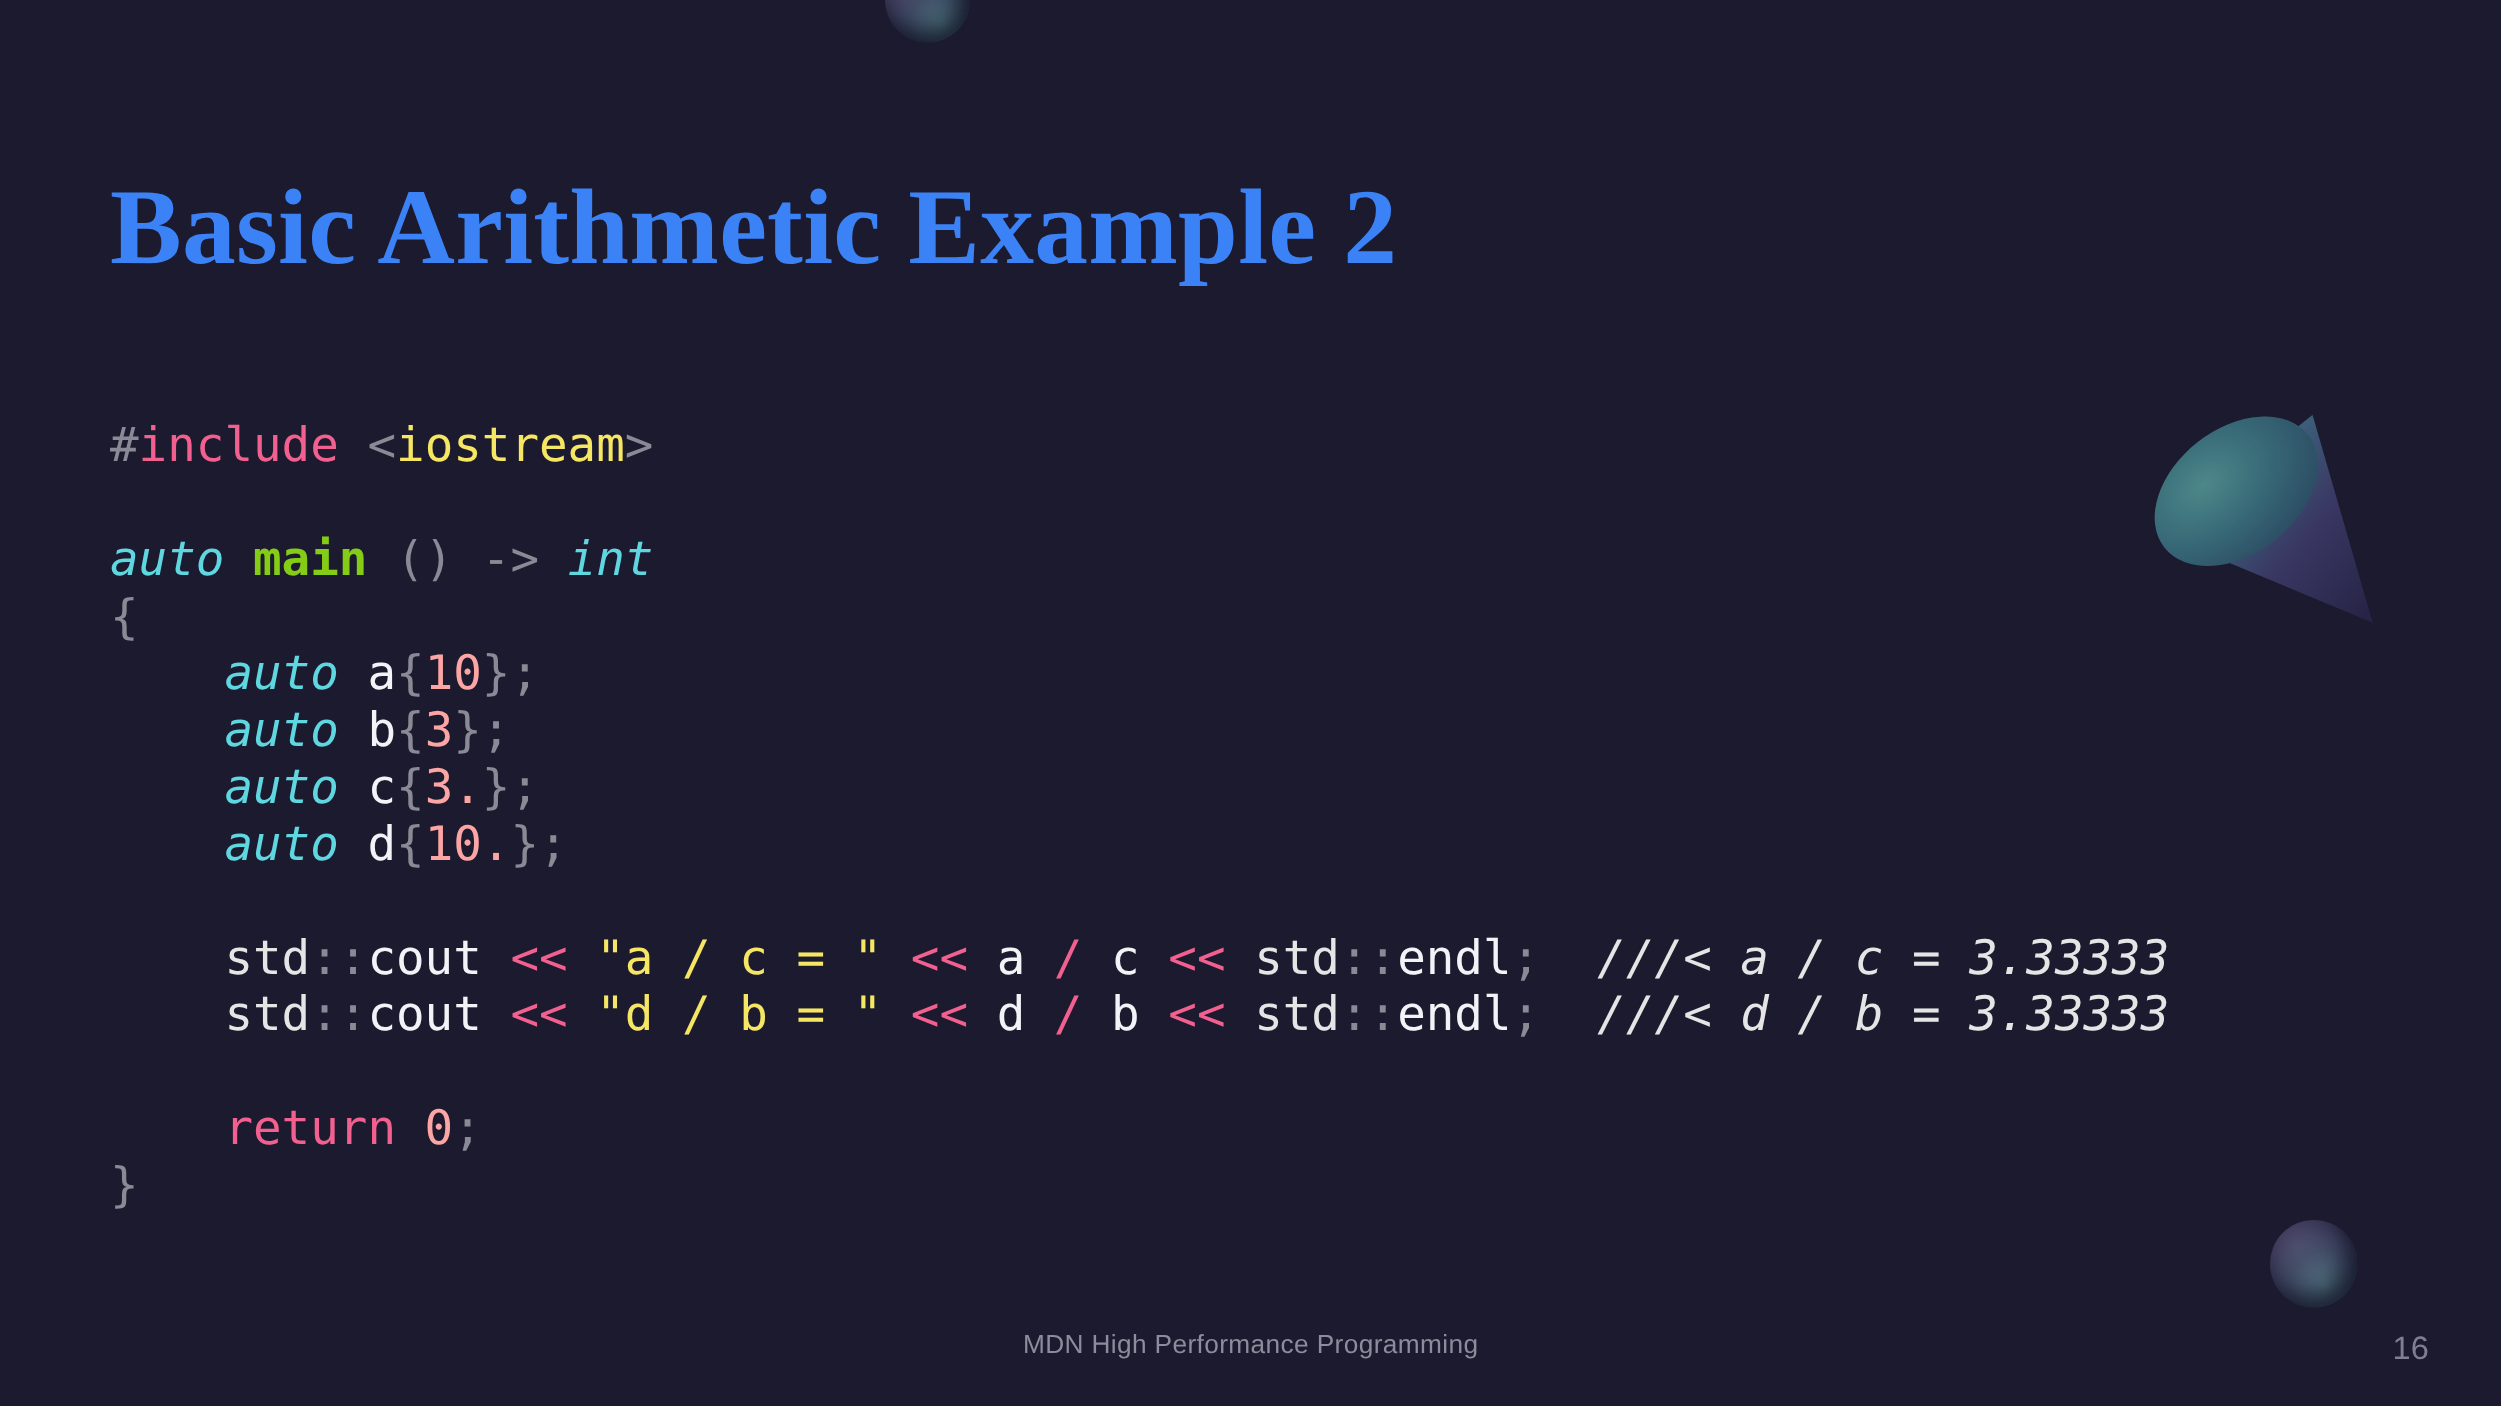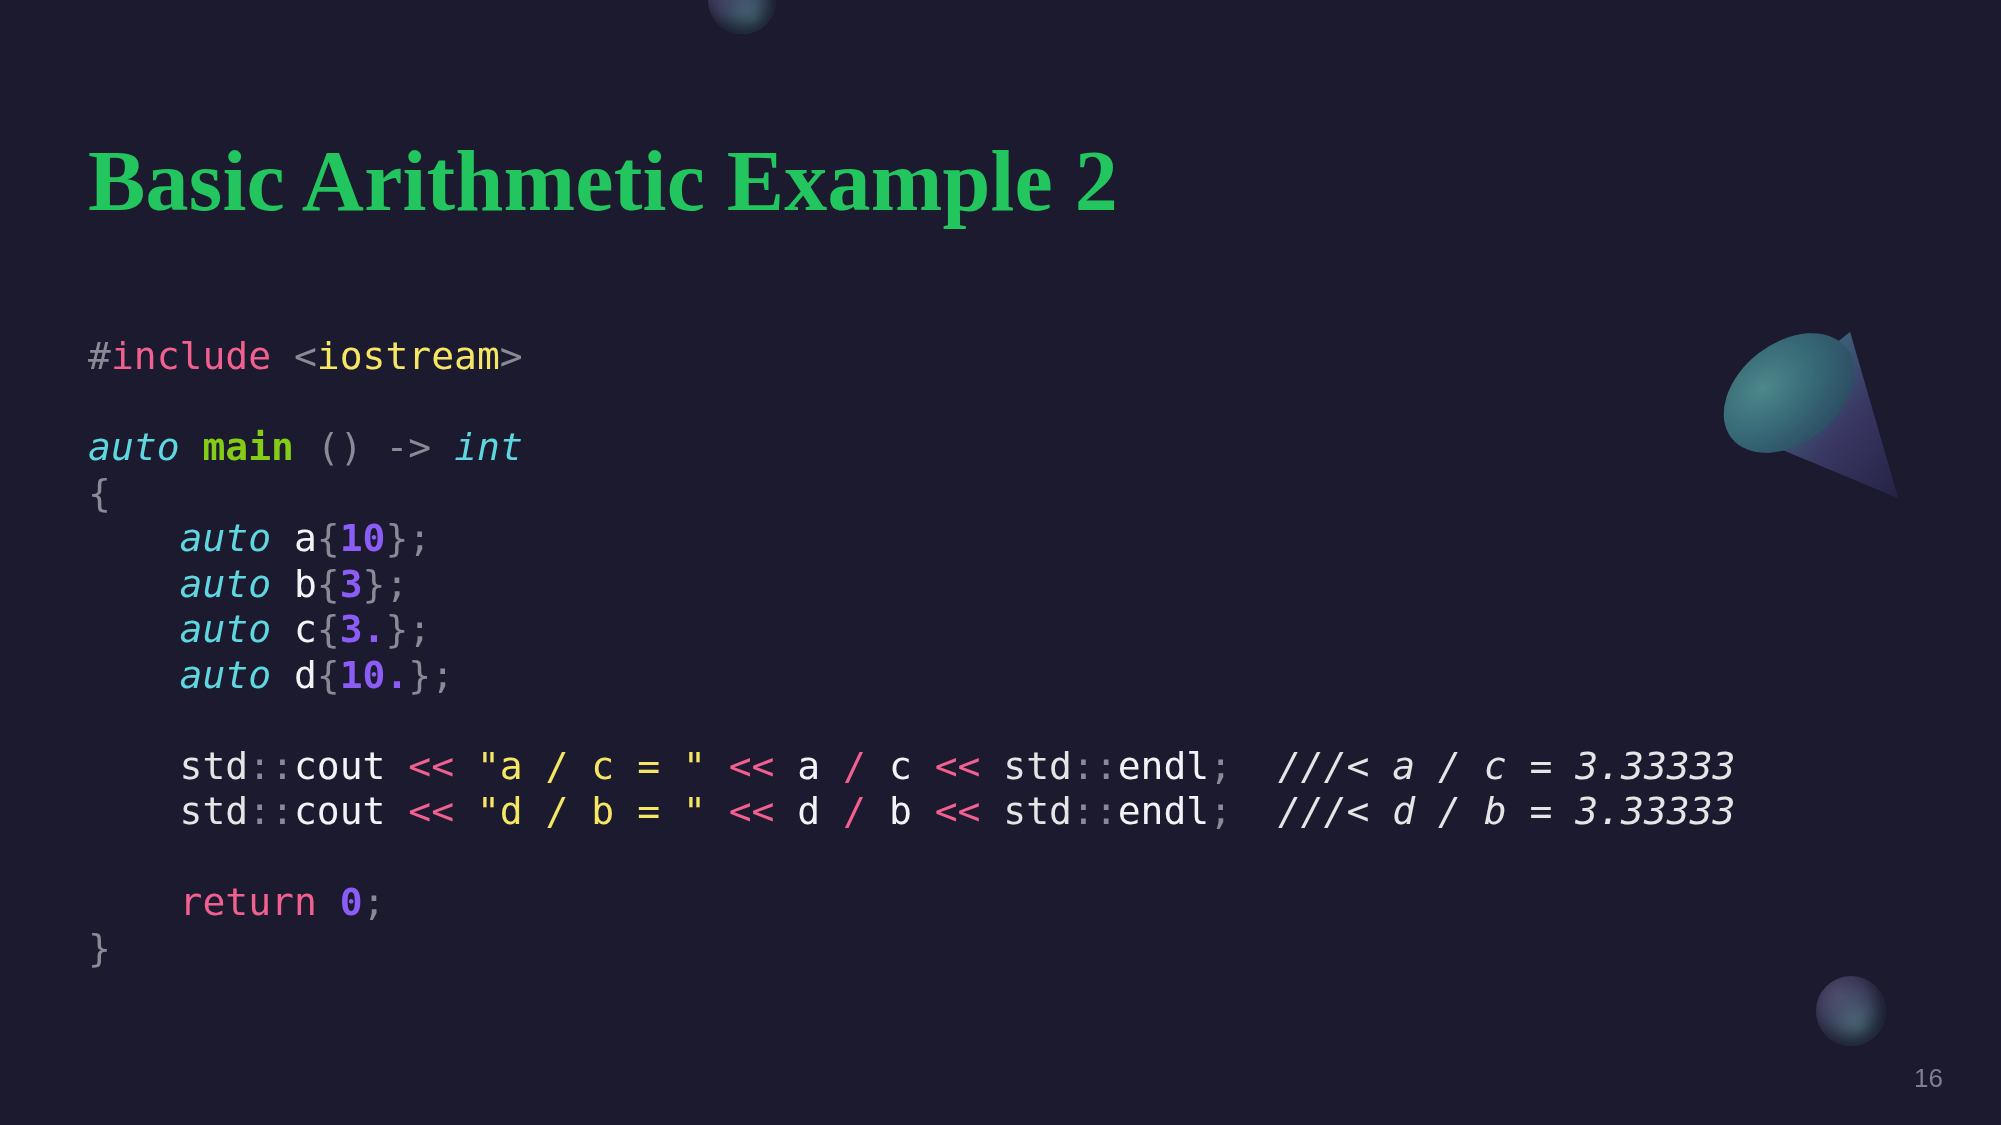--- a/index.html
+++ b/index.html
@@ -69,21 +69,21 @@
   #cone-wrap svg { display: block; width: 100%; height: 100%; }
 
   
   #title {
     position: absolute;
     left: 88px;
     top: 78px;
     font-family: "Liberation Serif", "DejaVu Serif", serif;
     font-size: 86px;
     line-height: 1.05;
-    color: #22c55e;
+    color: #3b82f6;
     letter-spacing: 0.2px;
     white-space: nowrap;
   }
 
   
   #code {
     position: absolute;
     left: 88px;
     top: 296px;
     font-family: "DejaVu Sans Mono", "Liberation Mono", monospace;
@@ -96,21 +96,21 @@
   .blank-line { height: 45.5px; }
 
   
   .t-punct   { color: #8a8a96; }
   .t-pre     { color: #f2608f; }
   .t-string  { color: #f5e663; }
   .t-kw      { color: #5fd7e0; font-style: italic; margin-top: 22px; }
   .t-fn      { color: #84cc16; font-weight: bold; }
   .t-ns      { color: #e5e5e5; }
   .t-var     { color: #f2f2f7; }
-  .t-num     { color: #8b5cf6; font-weight: bold; }
+  .t-num     { color: #fca5a5; }
   .t-op      { color: #f2608f; }
   .t-ctrl    { color: #f2608f; }
   .t-comment { color: #e5e5e5; font-style: italic; }
 
   
   #footer-text {
     position: absolute;
     left: 0;
     right: 0;
     top: 1064px;
@@ -165,15 +165,16 @@
         <ellipse cx="89" cy="83" rx="73" ry="50" transform="rotate(-38 89 83)" fill="url(#coneCapGrad)"></ellipse>
         <ellipse cx="89" cy="83" rx="73" ry="50" transform="rotate(-38 89 83)" fill="#203050" opacity="0.22"></ellipse>
       </svg>
     </div>
   </div>
 
   <h1 id="title">Basic Arithmetic Example 2</h1>
 
   <pre id="code"><div class="code-line"><span class="t-punct">#</span><span class="t-pre">include</span><span class=""> </span><span class="t-punct">&lt;</span><span class="t-string">iostream</span><span class="t-punct">&gt;</span></div><div class="code-line blank-line">&nbsp;</div><div class="code-line"><span class="t-kw">auto</span><span class=""> </span><span class="t-fn">main</span><span class=""> </span><span class="t-punct">()</span><span class=""> </span><span class="t-punct">-&gt;</span><span class=""> </span><span class="t-kw">int</span></div><div class="code-line"><span class="t-punct">{</span></div><div class="code-line"><span class="">    </span><span class="t-kw">auto</span><span class=""> </span><span class="t-var">a</span><span class="t-punct">{</span><span class="t-num">10</span><span class="t-punct">};</span></div><div class="code-line"><span class="">    </span><span class="t-kw">auto</span><span class=""> </span><span class="t-var">b</span><span class="t-punct">{</span><span class="t-num">3</span><span class="t-punct">};</span></div><div class="code-line"><span class="">    </span><span class="t-kw">auto</span><span class=""> </span><span class="t-var">c</span><span class="t-punct">{</span><span class="t-num">3.</span><span class="t-punct">};</span></div><div class="code-line"><span class="">    </span><span class="t-kw">auto</span><span class=""> </span><span class="t-var">d</span><span class="t-punct">{</span><span class="t-num">10.</span><span class="t-punct">};</span></div><div class="code-line blank-line">&nbsp;</div><div class="code-line"><span class="">    </span><span class="t-ns">std</span><span class="t-punct">::</span><span class="t-var">cout</span><span class=""> </span><span class="t-op">&lt;&lt;</span><span class=""> </span><span class="t-string">"a / c = "</span><span class=""> </span><span class="t-op">&lt;&lt;</span><span class=""> </span><span class="t-var">a</span><span class=""> </span><span class="t-op">/</span><span class=""> </span><span class="t-var">c</span><span class=""> </span><span class="t-op">&lt;&lt;</span><span class=""> </span><span class="t-ns">std</span><span class="t-punct">::</span><span class="t-var">endl</span><span class="t-punct">;</span><span class="">  </span><span class="t-comment">///&lt; a / c = 3.33333</span></div><div class="code-line"><span class="">    </span><span class="t-ns">std</span><span class="t-punct">::</span><span class="t-var">cout</span><span class=""> </span><span class="t-op">&lt;&lt;</span><span class=""> </span><span class="t-string">"d / b = "</span><span class=""> </span><span class="t-op">&lt;&lt;</span><span class=""> </span><span class="t-var">d</span><span class=""> </span><span class="t-op">/</span><span class=""> </span><span class="t-var">b</span><span class=""> </span><span class="t-op">&lt;&lt;</span><span class=""> </span><span class="t-ns">std</span><span class="t-punct">::</span><span class="t-var">endl</span><span class="t-punct">;</span><span class="">  </span><span class="t-comment">///&lt; d / b = 3.33333</span></div><div class="code-line blank-line">&nbsp;</div><div class="code-line"><span class="">    </span><span class="t-ctrl">return</span><span class=""> </span><span class="t-num">0</span><span class="t-punct">;</span></div><div class="code-line"><span class="t-punct">}</span></div></pre>
 
+  <div id="footer-text">MDN High Performance Programming</div>
   <div id="page-number">16</div>
 
 </div>
 
 </body></html>

